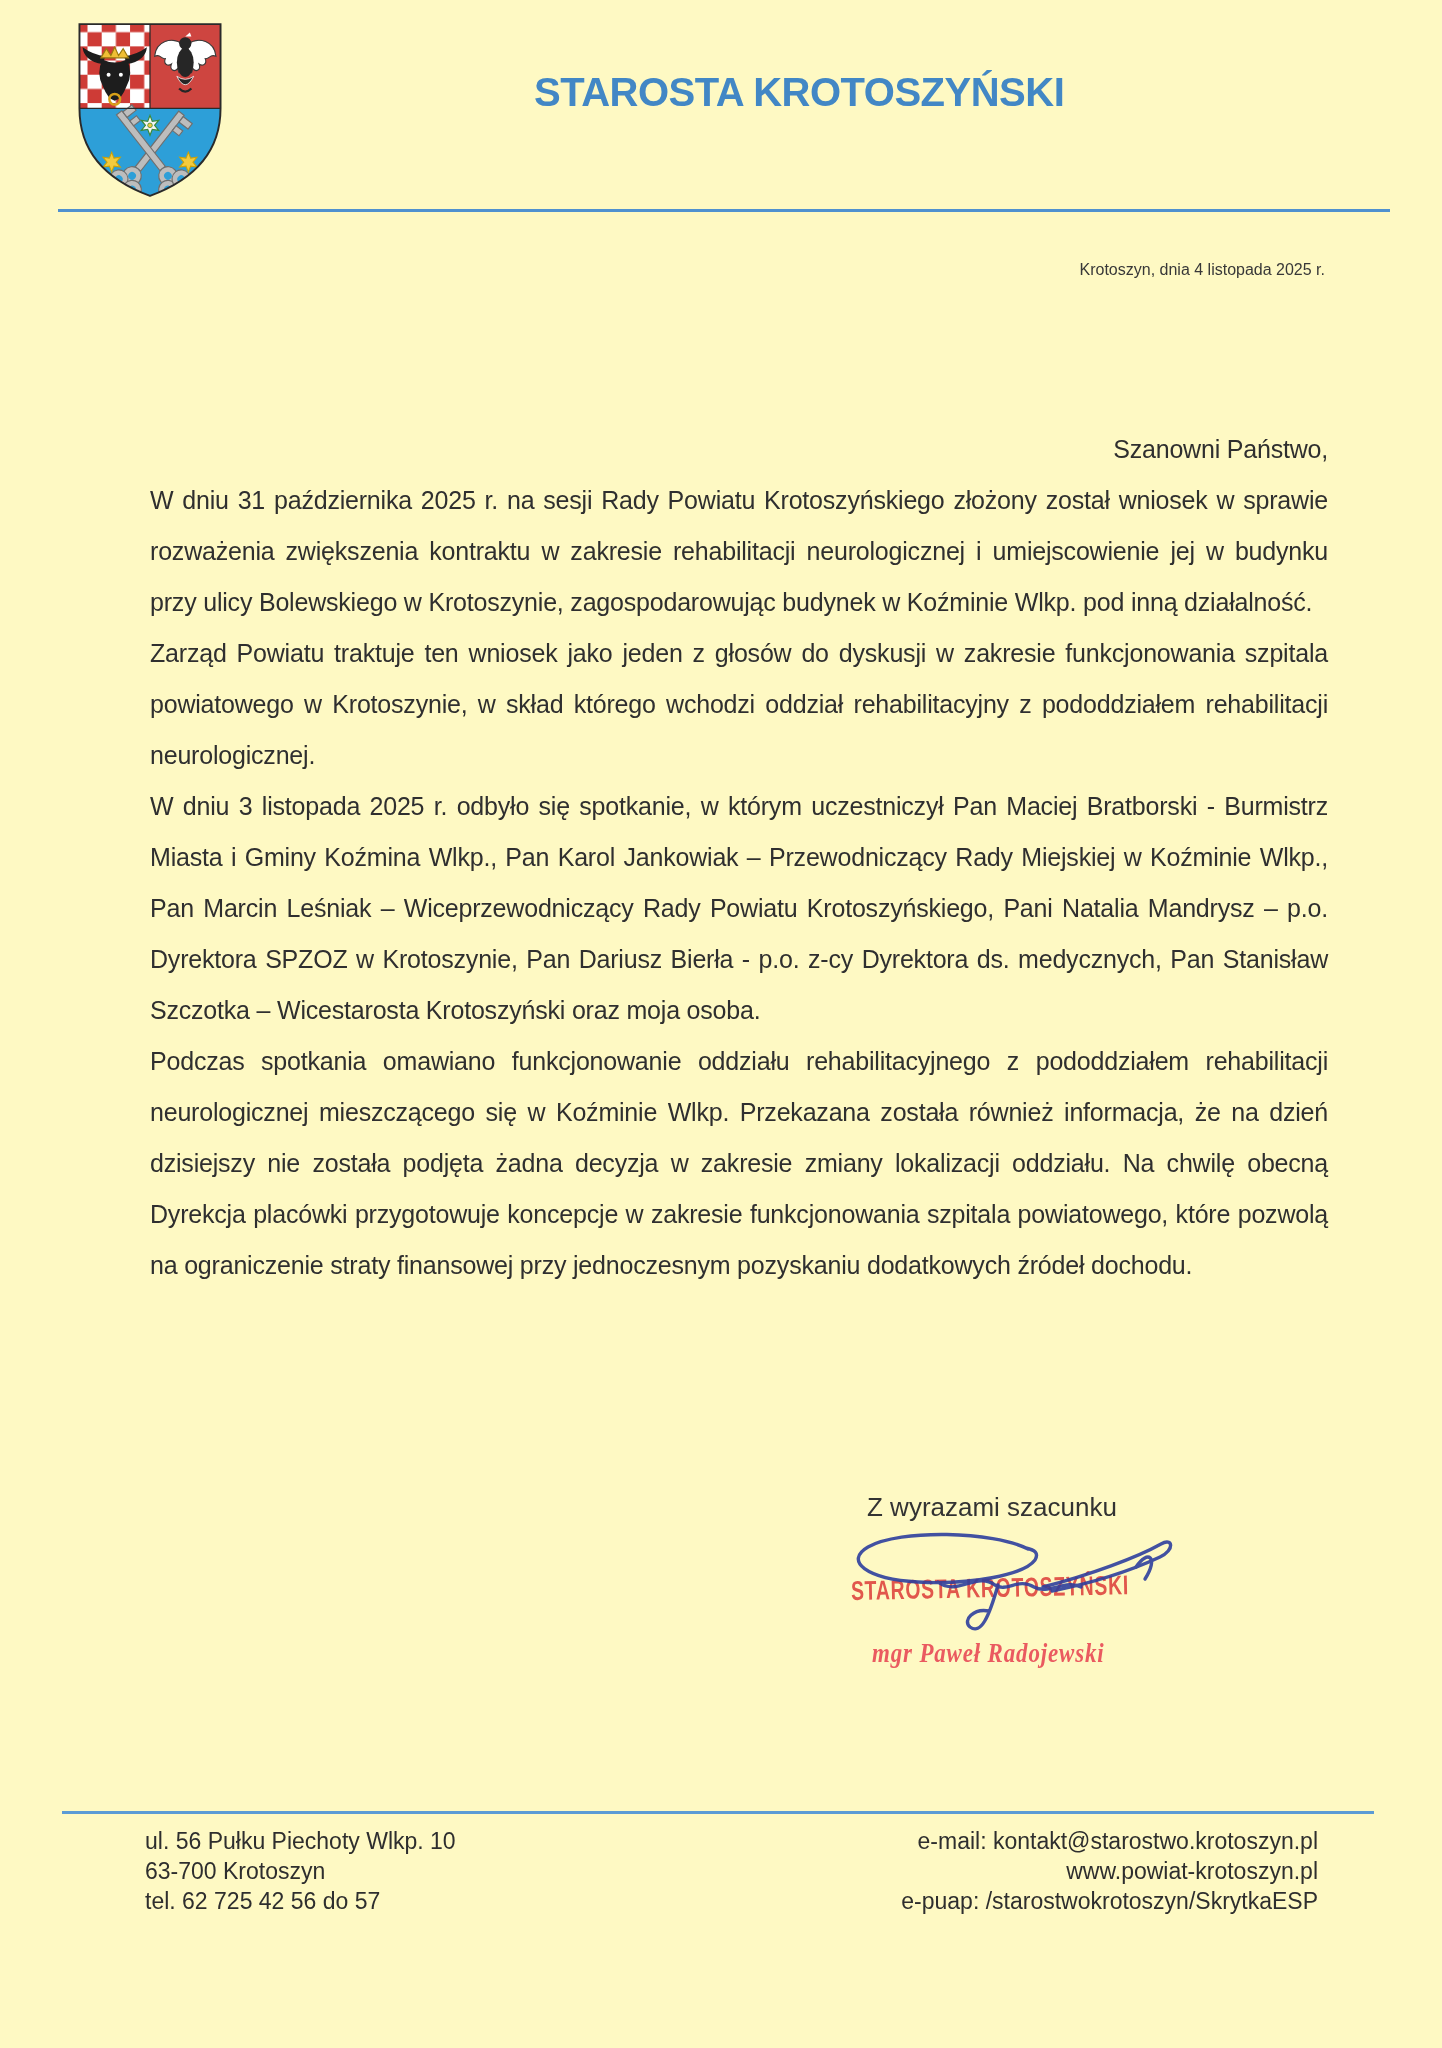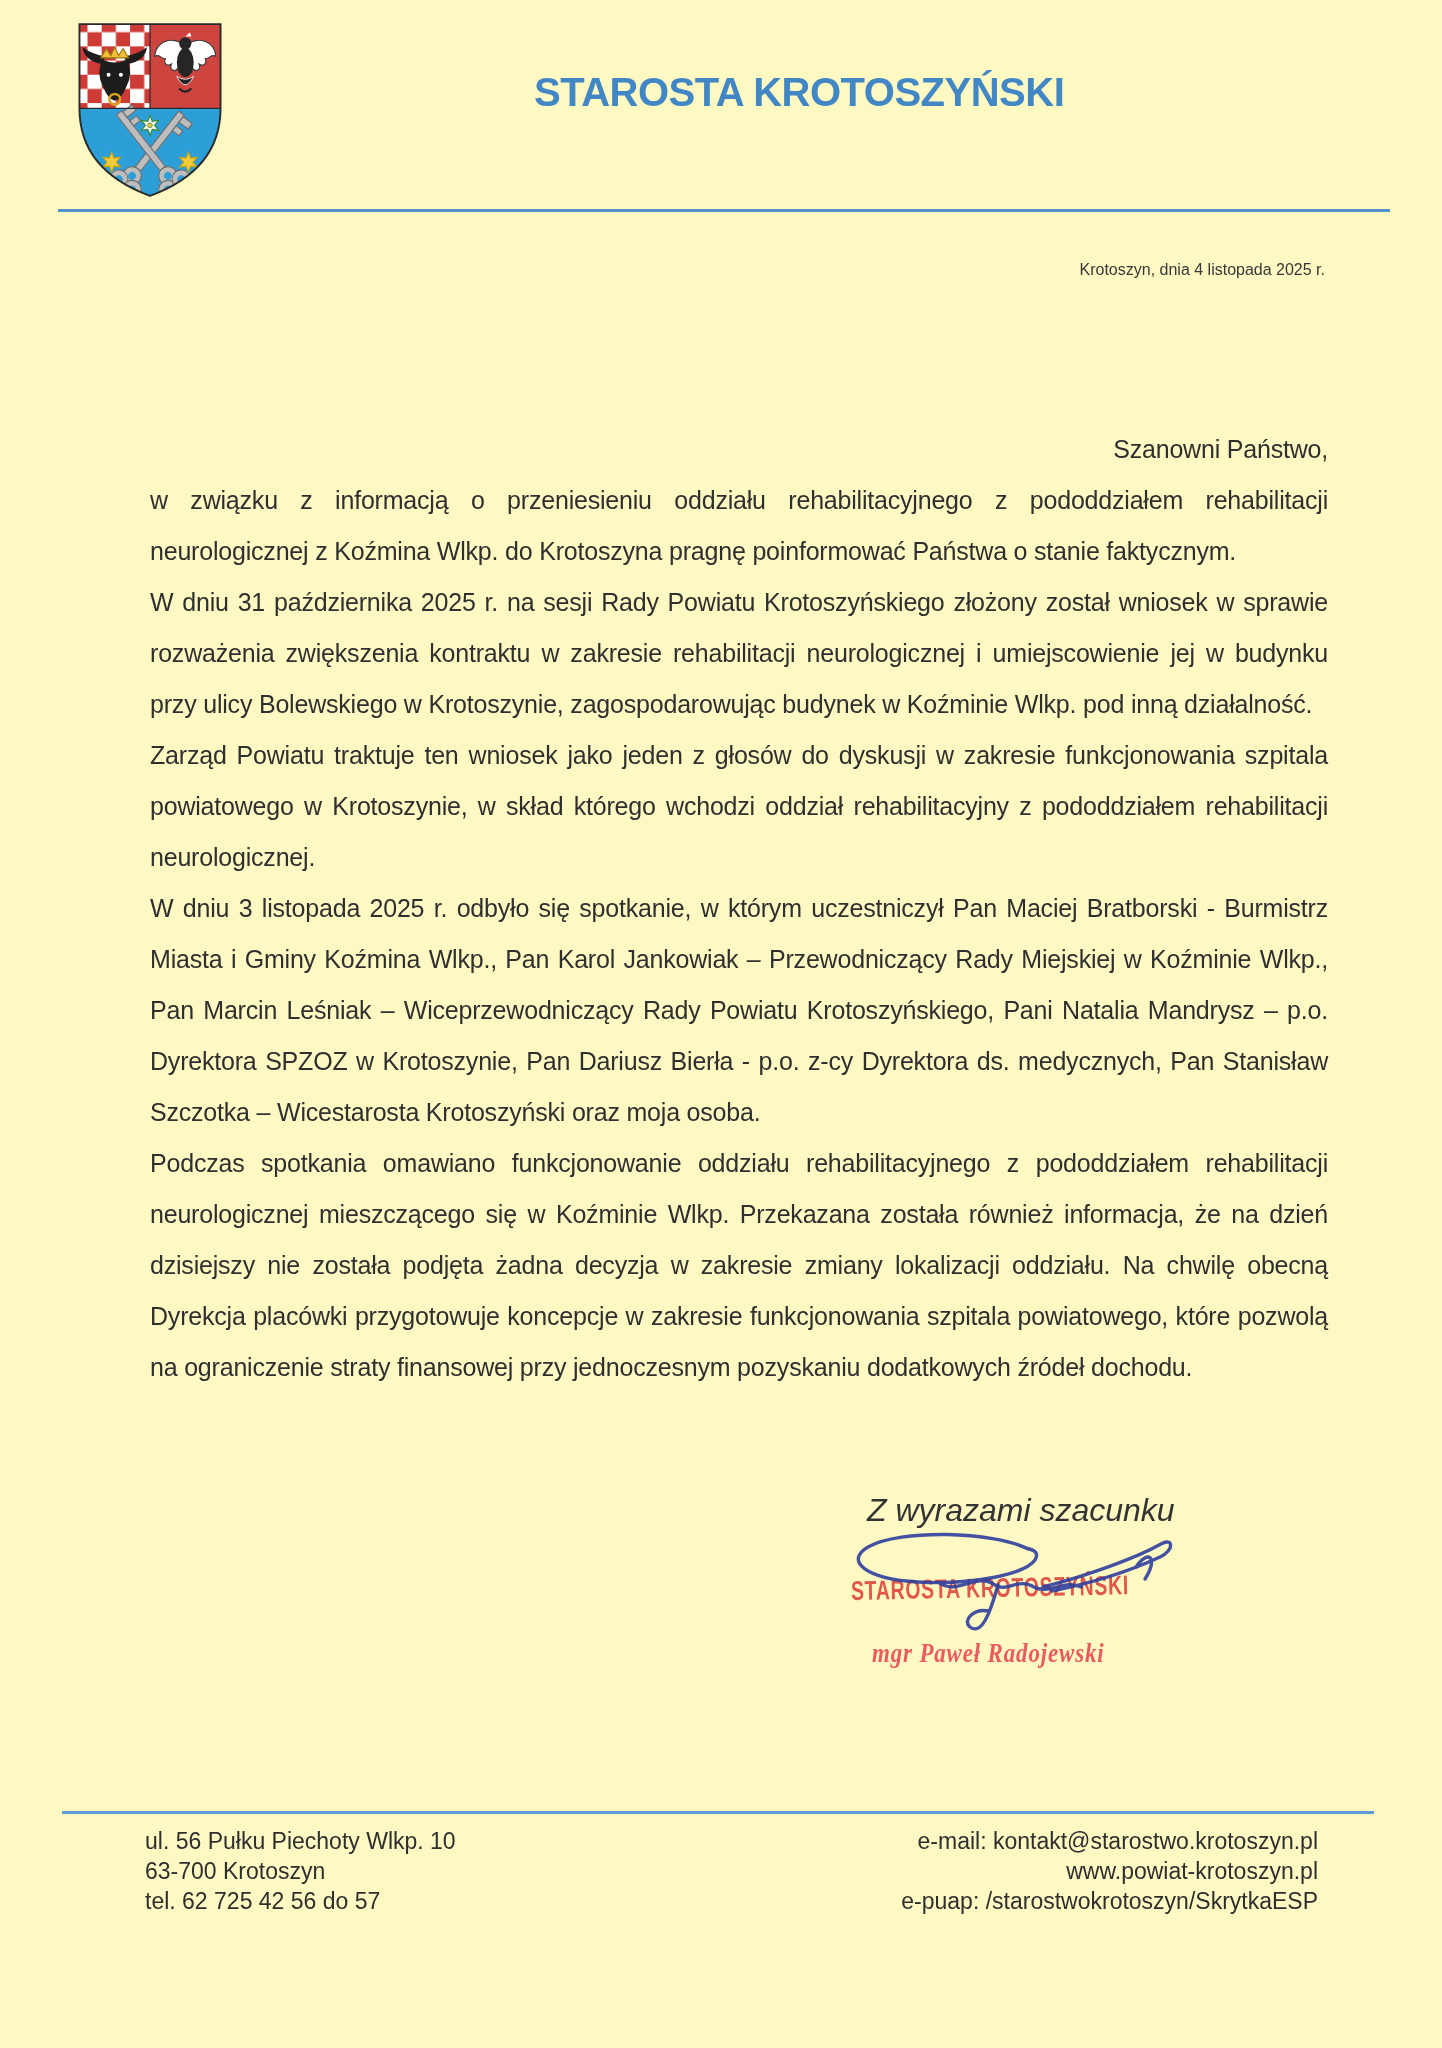--- a/index.html
+++ b/index.html
@@ -19,21 +19,21 @@
   
   .dateline{position:absolute;top:261px;right:117px;font-size:16px;color:#383838;white-space:nowrap;}
   
   .letter-body{
     position:absolute;left:150px;top:424px;width:1178px;
     font-size:25px;line-height:51px;letter-spacing:-0.2px;color:#2f2f2f;
   }
   .letter-body p{margin:0;text-align:justify;}
   .letter-body p.salutation{text-align:right;}
   
-  .valediction{position:absolute;left:867px;top:1492px;font-size:32px;color:#333;white-space:nowrap;font-style:italic;}
+  .valediction{position:absolute;left:867px;top:1492px;font-size:26px;color:#333;white-space:nowrap;}
   .stamp-title{
     position:absolute;left:851px;top:1576px;font-size:27px;font-weight:bold;
     color:#df4a42;white-space:nowrap;transform:rotate(-1.2deg) scaleX(0.72);
     transform-origin:left center;letter-spacing:1px;opacity:.92;
   }
   .stamp-name{
     position:absolute;left:872px;top:1638px;font-size:27px;font-weight:bold;font-style:italic;
     font-family:"Liberation Serif",serif;color:#ea5a60;white-space:nowrap;
     transform:scaleX(0.85);transform-origin:left center;letter-spacing:1px;
   }
@@ -119,21 +119,20 @@
     </svg>
   </div>
 
   <h1 class="letterhead-title">STAROSTA KROTOSZYŃSKI</h1>
   <div class="header-rule"></div>
 
   <div class="dateline">Krotoszyn, dnia 4 listopada 2025 r.</div>
 
   <main class="letter-body">
     <p class="salutation">Szanowni Państwo,</p>
-    <p>w związku z informacją o przeniesieniu oddziału rehabilitacyjnego z pododdziałem rehabilitacji neurologicznej z Koźmina Wlkp. do Krotoszyna pragnę poinformować Państwa o stanie faktycznym.</p>
     <p>W dniu 31 października 2025 r. na sesji Rady Powiatu Krotoszyńskiego złożony został wniosek  w sprawie rozważenia zwiększenia kontraktu w zakresie rehabilitacji neurologicznej i umiejscowienie jej w budynku przy ulicy Bolewskiego w Krotoszynie, zagospodarowując budynek w Koźminie Wlkp. pod inną działalność.</p>
     <p>Zarząd Powiatu traktuje ten wniosek jako jeden z głosów do dyskusji w zakresie funkcjonowania szpitala powiatowego w Krotoszynie, w skład którego wchodzi oddział rehabilitacyjny z pododdziałem rehabilitacji neurologicznej.</p>
     <p>W dniu 3 listopada 2025 r. odbyło się spotkanie, w którym uczestniczył Pan Maciej Bratborski - Burmistrz Miasta i Gminy Koźmina Wlkp., Pan Karol Jankowiak – Przewodniczący Rady Miejskiej w Koźminie Wlkp., Pan Marcin Leśniak – Wiceprzewodniczący Rady Powiatu Krotoszyńskiego, Pani Natalia Mandrysz – p.o. Dyrektora SPZOZ w Krotoszynie, Pan Dariusz Bierła - p.o. z-cy Dyrektora ds. medycznych, Pan Stanisław Szczotka – Wicestarosta Krotoszyński oraz moja osoba.</p>
     <p>Podczas spotkania omawiano funkcjonowanie oddziału rehabilitacyjnego z pododdziałem rehabilitacji neurologicznej mieszczącego się w Koźminie Wlkp. Przekazana została również informacja, że na dzień dzisiejszy nie została podjęta żadna decyzja w zakresie zmiany lokalizacji oddziału. Na chwilę obecną Dyrekcja placówki przygotowuje koncepcje w zakresie funkcjonowania szpitala powiatowego, które pozwolą na ograniczenie straty finansowej przy jednoczesnym pozyskaniu dodatkowych źródeł dochodu.</p>
   </main>
 
   <div class="valediction">Z wyrazami szacunku</div>
 
   <div class="stamp-title">STAROSTA KROTOSZYŃSKI</div>
 

